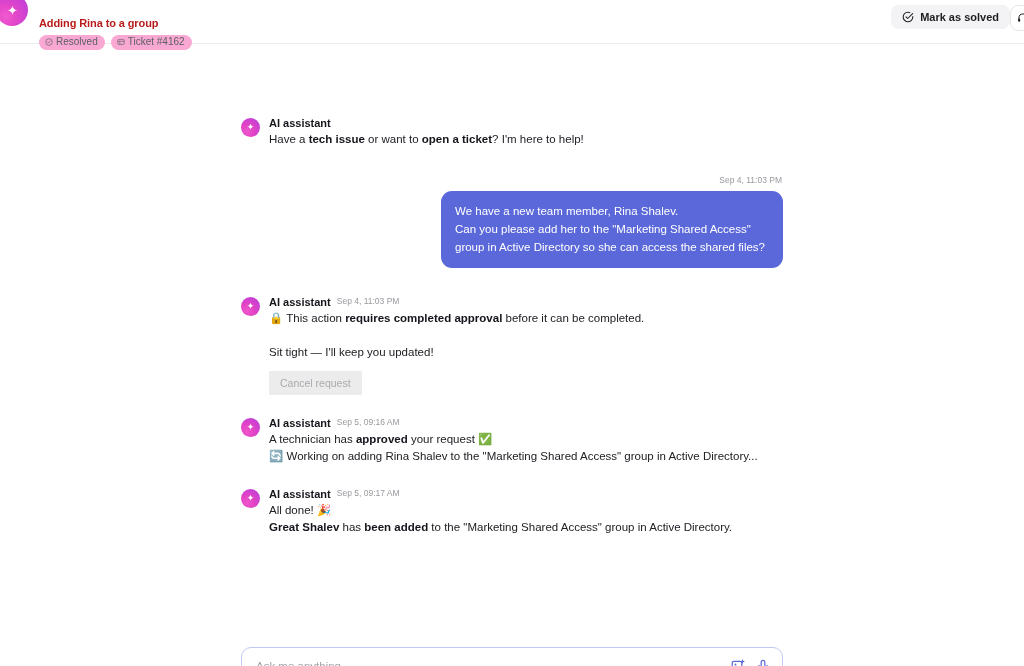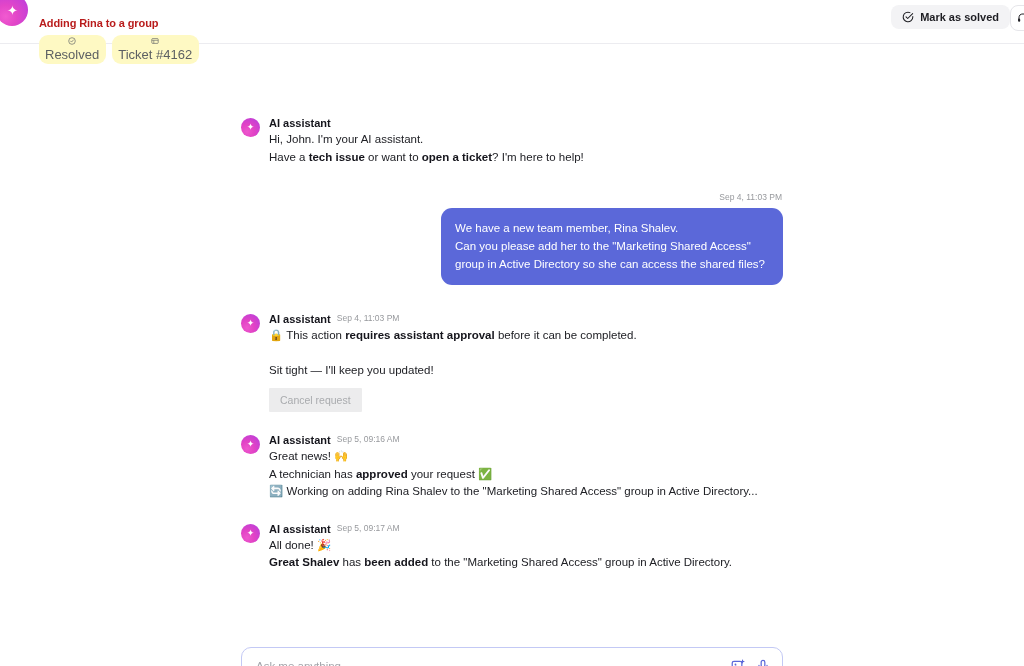--- a/index.html
+++ b/index.html
@@ -32,28 +32,27 @@
     font-size: 11px;
     font-weight: 700;
     color: #b91c1c;
     letter-spacing: -0.1px;
     line-height: 1.25;
     margin-top: 12px;
   }
   .badges { display: flex; gap: 6px; margin-top: 4px; }
   .badge {
     display: inline-flex; align-items: center; gap: 3px;
-    font-size: 13px;
+    font-size: 10px;
     color: #5d6063;
-    background: #fef9c3;
+    background: #f9a8d4;
     border-radius: 9px;
     padding: 2.5px 7px 2.5px 6px;
     line-height: 1;
     white-space: nowrap;
-    flex-direction: column;
   }
   .badge svg { display:block; }
 
   .topbar-right {
     position: absolute; right: 0; top: 5px;
     display: flex; align-items: flex-start; 
   }
   .mark-solved {
     display: inline-flex; align-items: center; gap: 6px;
     background: #f3f3f5;
@@ -239,21 +238,20 @@
 
     <div class="msg msg-ai">
       <div class="avatar">
         <span class="spark">✦</span>
       </div>
       <div class="msg-body">
         <div class="sender-row">
           <span class="sender">AI assistant</span>
         </div>
         <div class="text">
-          <div>Hi, John. I'm your AI assistant.</div>
           <div>Have a <b>tech issue</b> or want to <b>open a ticket</b>? I'm here to help!</div>
         </div>
       </div>
     </div>
 
     <div class="user-block" style="margin-top:26px;">
       <div class="user-stamp">Sep 4, 11:03 PM</div>
       <div class="user-bubble">
         <div>We have a new team member, Rina Shalev.</div>
         <div>Can you please add her to the "Marketing Shared Access" group in Active Directory so she can access the shared files?</div>
@@ -263,39 +261,38 @@
     <div class="msg msg-ai" style="margin-top:28px;">
       <div class="avatar">
         <span class="spark">✦</span>
       </div>
       <div class="msg-body">
         <div class="sender-row">
           <span class="sender">AI assistant</span>
           <span class="stamp">Sep 4, 11:03 PM</span>
         </div>
         <div class="text">
-          <div><span class="emoji">🔒</span> This action <b>requires assistant approval</b> before it can be completed.</div>
+          <div><span class="emoji">🔒</span> This action <b>requires completed approval</b> before it can be completed.</div>
           <span class="gap"></span>
           <div>Sit tight — I'll keep you updated!</div>
         </div>
         <button class="cancel-btn" disabled="">Cancel request</button>
       </div>
     </div>
 
     <div class="msg msg-ai" style="margin-top:22px;">
       <div class="avatar">
         <span class="spark">✦</span>
       </div>
       <div class="msg-body">
         <div class="sender-row">
           <span class="sender">AI assistant</span>
           <span class="stamp">Sep 5, 09:16 AM</span>
         </div>
         <div class="text">
-          <div>Great news! <span class="emoji">🙌</span></div>
           <div>A technician has <b>approved</b> your request <span class="emoji">✅</span></div>
           <div><span class="emoji">🔄</span> Working on adding Rina Shalev to the "Marketing Shared Access" group in Active Directory...</div>
         </div>
       </div>
     </div>
 
     <div class="msg msg-ai" style="margin-top:22px;">
       <div class="avatar">
         <span class="spark">✦</span>
       </div>

